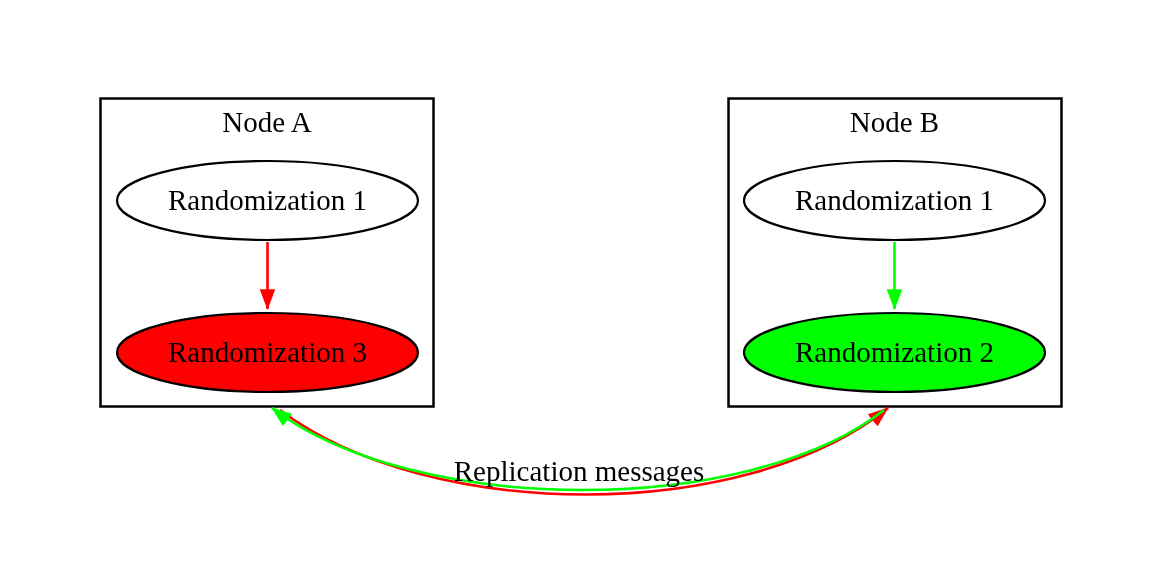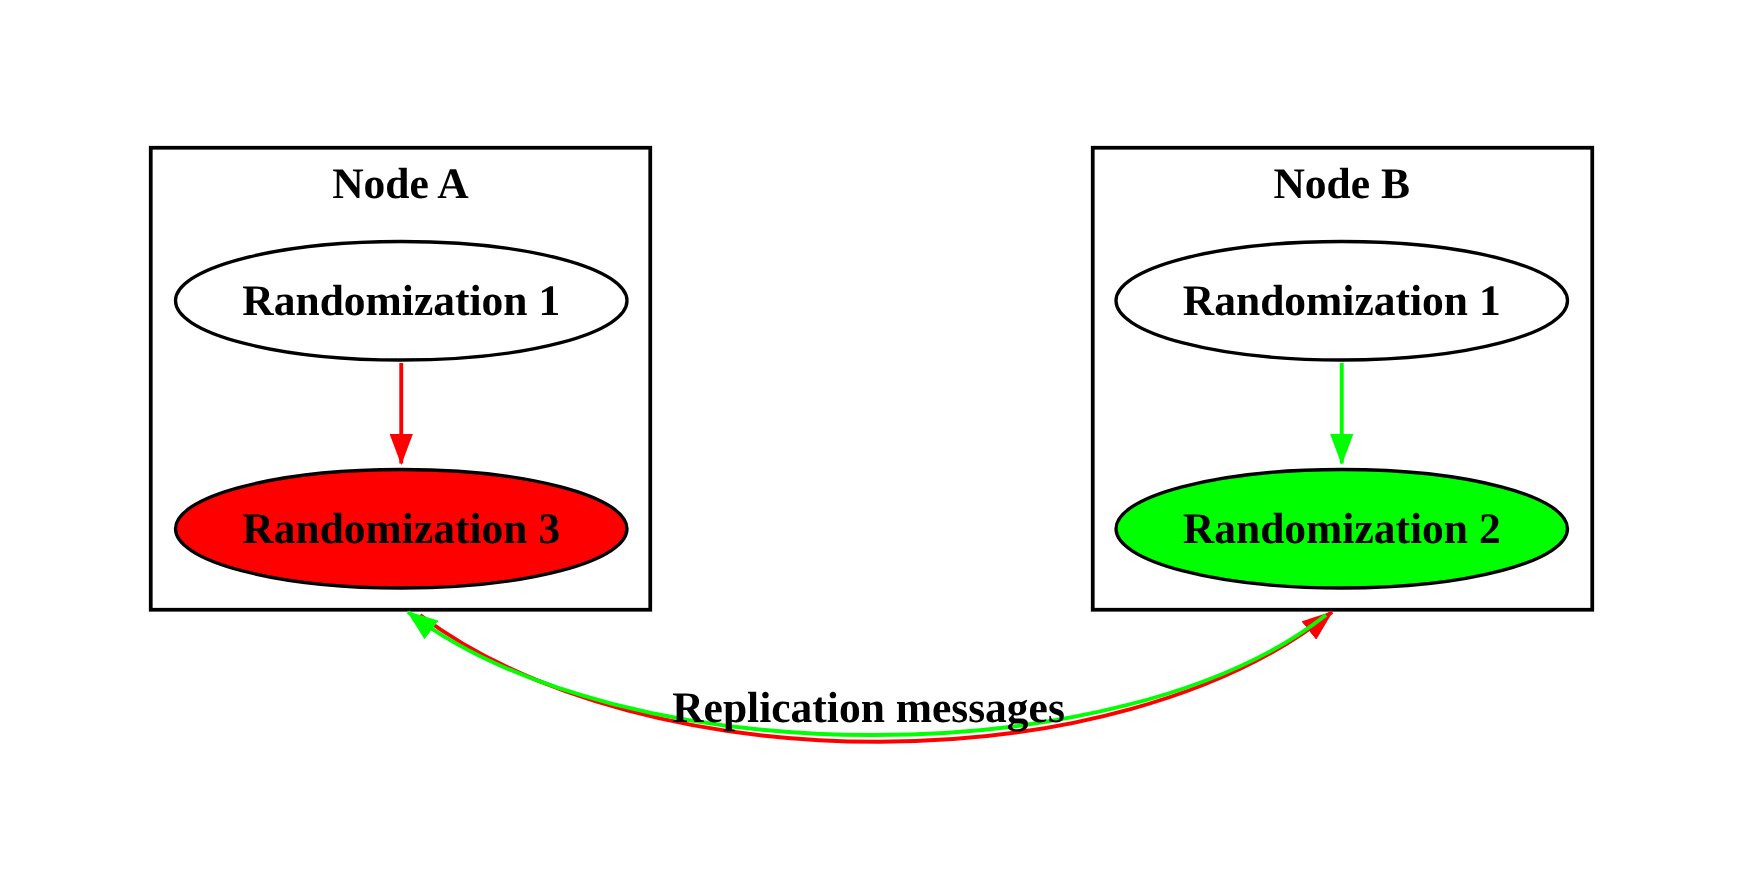--- a/index.html
+++ b/index.html
@@ -6,21 +6,20 @@
     margin: 0;
     padding: 0;
     background: #ffffff;
   }
   .canvas {
     position: relative;
     width: 1163px;
     height: 580px;
     background: #ffffff;
     overflow: hidden;
-    font-weight: bold;
   }
   svg.diagram {
     display: block;
     width: 1163px;
     height: 580px;
   }
   text.dlabel {
     font-family: "Liberation Serif", "DejaVu Serif", serif;
     font-size: 29px;
     fill: #000000;

